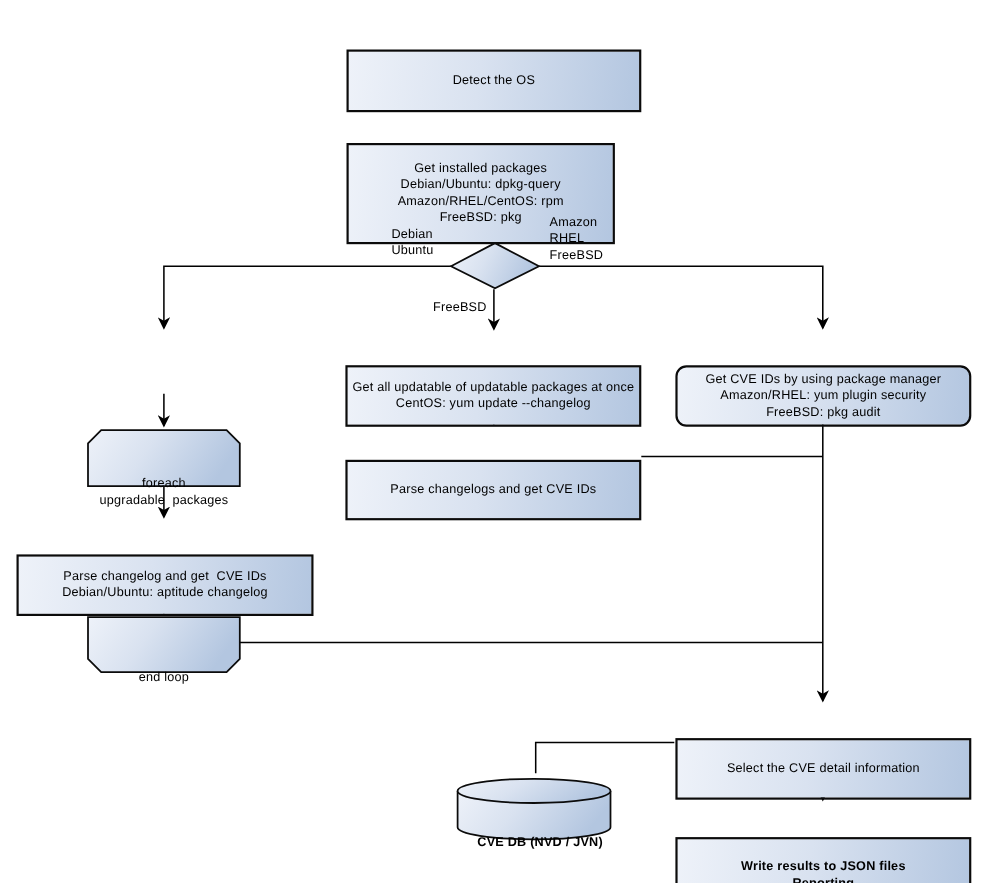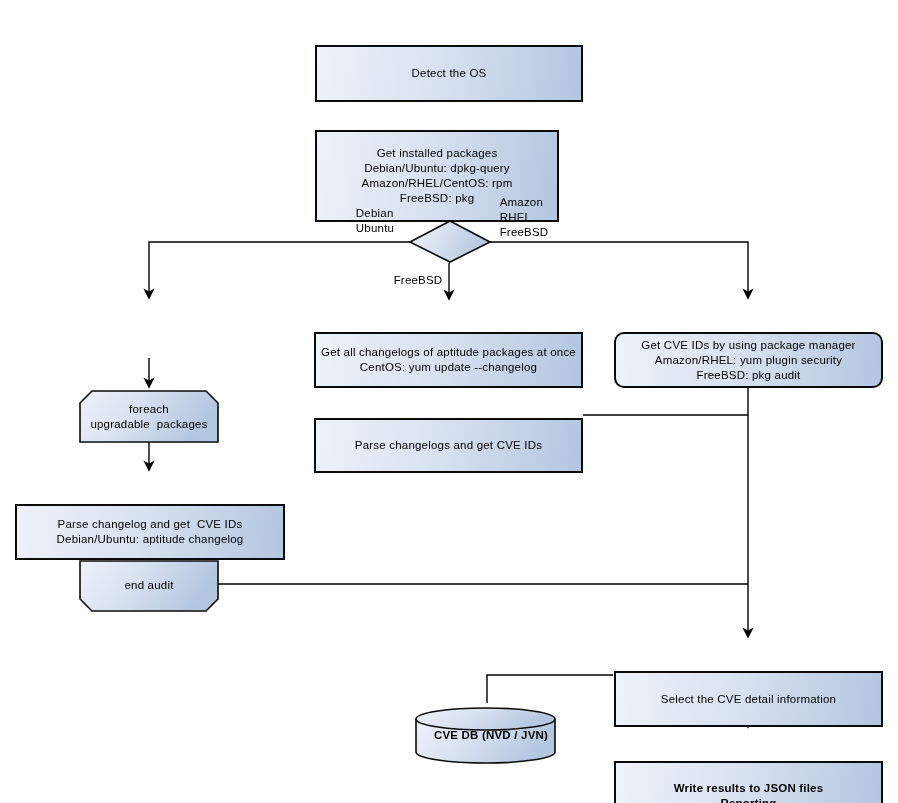--- a/index.html
+++ b/index.html
@@ -35,20 +35,21 @@
   .shape-label {
     position: absolute;
     display: flex;
     align-items: center;
     justify-content: center;
     text-align: center;
     font-size: 11.5px;
     line-height: 15px;
     letter-spacing: 0.2px;
     white-space: pre;
+    margin-top: 31px;
   }
   .edge-label {
     position: absolute;
     display: flex;
     align-items: flex-start;
     justify-content: center;
     font-size: 11.5px;
     line-height: 15px;
     letter-spacing: 0.2px;
     white-space: pre;
@@ -102,38 +103,38 @@
 
   <div class="box" style="left:315px; top:100px; width:244px; height:92px;">Get installed packages
 Debian/Ubuntu: dpkg-query
 Amazon/RHEL/CentOS: rpm
 FreeBSD: pkg</div>
 
 
   <div class="box" style="left:15px; top:474px; width:270px; height:56px;">Parse changelog and get  CVE IDs
 Debian/Ubuntu: aptitude changelog</div>
 
-  <div class="box" style="left:314px; top:302px; width:269px; height:56px;">Get all changelogs of aptitude packages at once
+  <div class="box" style="left:314px; top:302px; width:269px; height:56px;">Get all updatable of updatable packages at once
 CentOS: yum update --changelog</div>
 
   <div class="box" style="left:314px; top:388px; width:269px; height:55px;">Parse changelogs and get CVE IDs</div>
 
   <div class="box" style="left:614px; top:302px; width:269px; height:56px;border-radius:10px;">Get CVE IDs by using package manager
 Amazon/RHEL: yum plugin security
 FreeBSD: pkg audit</div>
 
   <div class="box" style="left:614px; top:641px; width:269px; height:56px;">Select the CVE detail information</div>
 
   <div class="box" style="left:614px; top:731px; width:269px; height:69px;font-weight:bold;">Write results to JSON files
 Reporting</div>
 
   <div class="shape-label" style="left:80px; top:392px; width:138px; height:49px;">foreach
 upgradable  packages</div>
 
-  <div class="shape-label" style="left:80px; top:561px; width:138px; height:49px;">end audit</div>
+  <div class="shape-label" style="left:80px; top:561px; width:138px; height:49px;">end loop</div>
 
   <div class="shape-label" style="left:416px; top:714px; width:150px; height:42px;font-weight:bold;">CVE DB (NVD / JVN)</div>
 
   <div class="edge-label" style="left:339px; top:206px; width:72px; height:32px;">Debian
 Ubuntu</div>
 
   <div class="edge-label" style="left:488px; top:195px; width:72px; height:47px;">Amazon
 RHEL
 FreeBSD</div>
 

